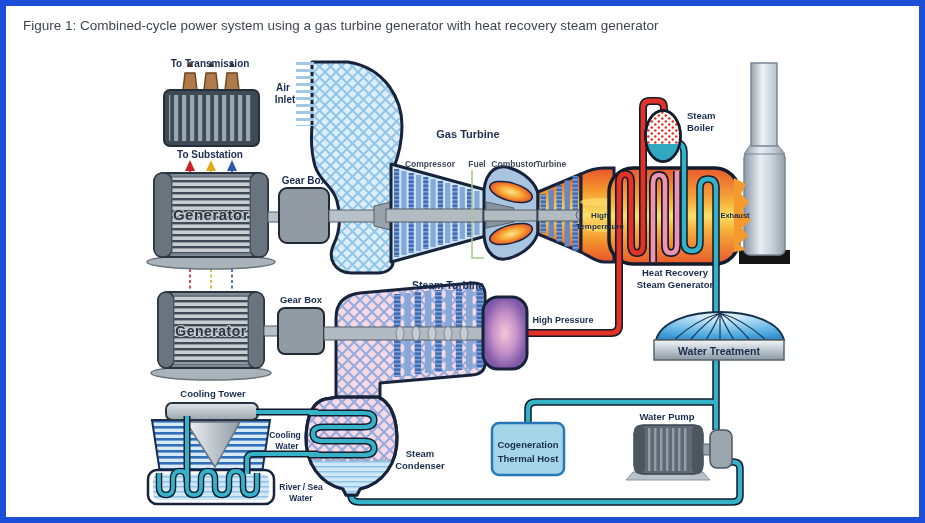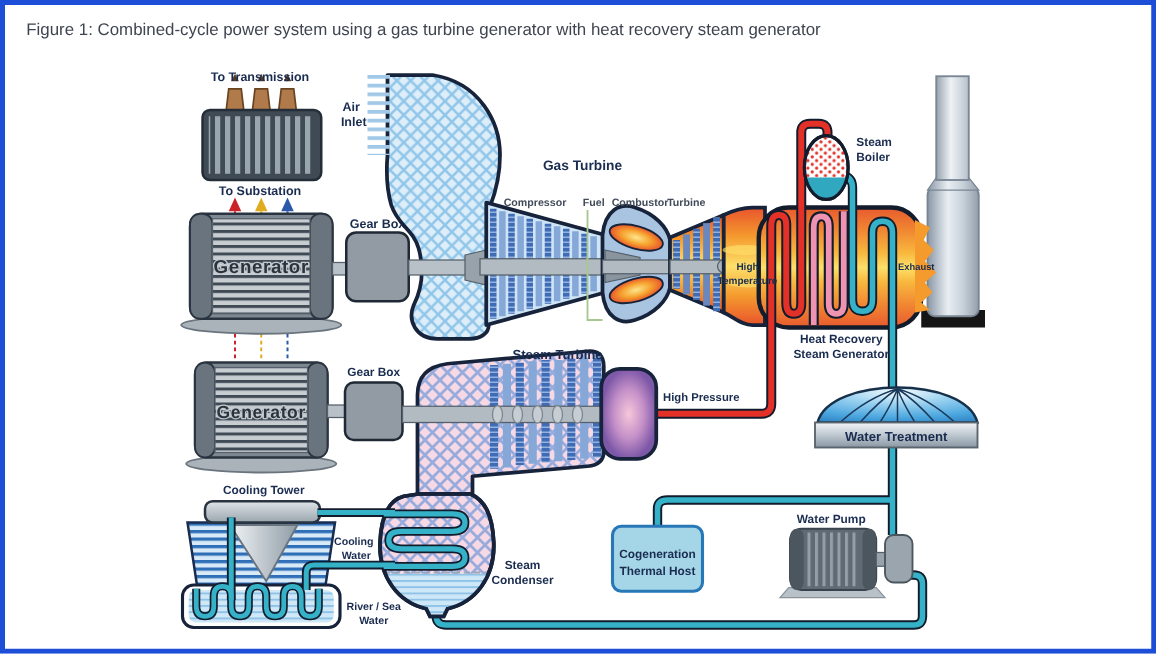--- a/index.html
+++ b/index.html
@@ -1,17 +1,17 @@
 <!DOCTYPE html>
 <html><head>
 <meta charset="utf-8">
 <style>
   html,body{margin:0;padding:0;background:#fff;}
   .frame{position:relative;width:925px;height:523px;box-sizing:border-box;
-         border:4px solid #1d4ed8;background:#ffffff;overflow:hidden;
+         border:6px solid #1d4ed8;background:#ffffff;overflow:hidden;
          font-family:"Liberation Sans",sans-serif;}
   .title{position:absolute;left:17px;top:12px;font-size:13.5px;color:#3f4550;}
   svg{position:absolute;left:0;top:0;}
   text{font-family:"Liberation Sans",sans-serif;fill:#1a2c50;font-weight:bold;}
   .t75{font-size:7.5px}.t8{font-size:8px}.t85{font-size:8.5px}.t9{font-size:9px}
   .t95{font-size:9.5px}.t10{font-size:10px}.t105{font-size:10.5px}
   .t11{font-size:11px}.t14{font-size:14px}.t15{font-size:15px}
   .gt{fill:#414b5a}
   .gen{fill:#2b333c;paint-order:stroke;stroke:#c3c9cf;stroke-width:2px;letter-spacing:.5px}
   .mid{text-anchor:middle}

